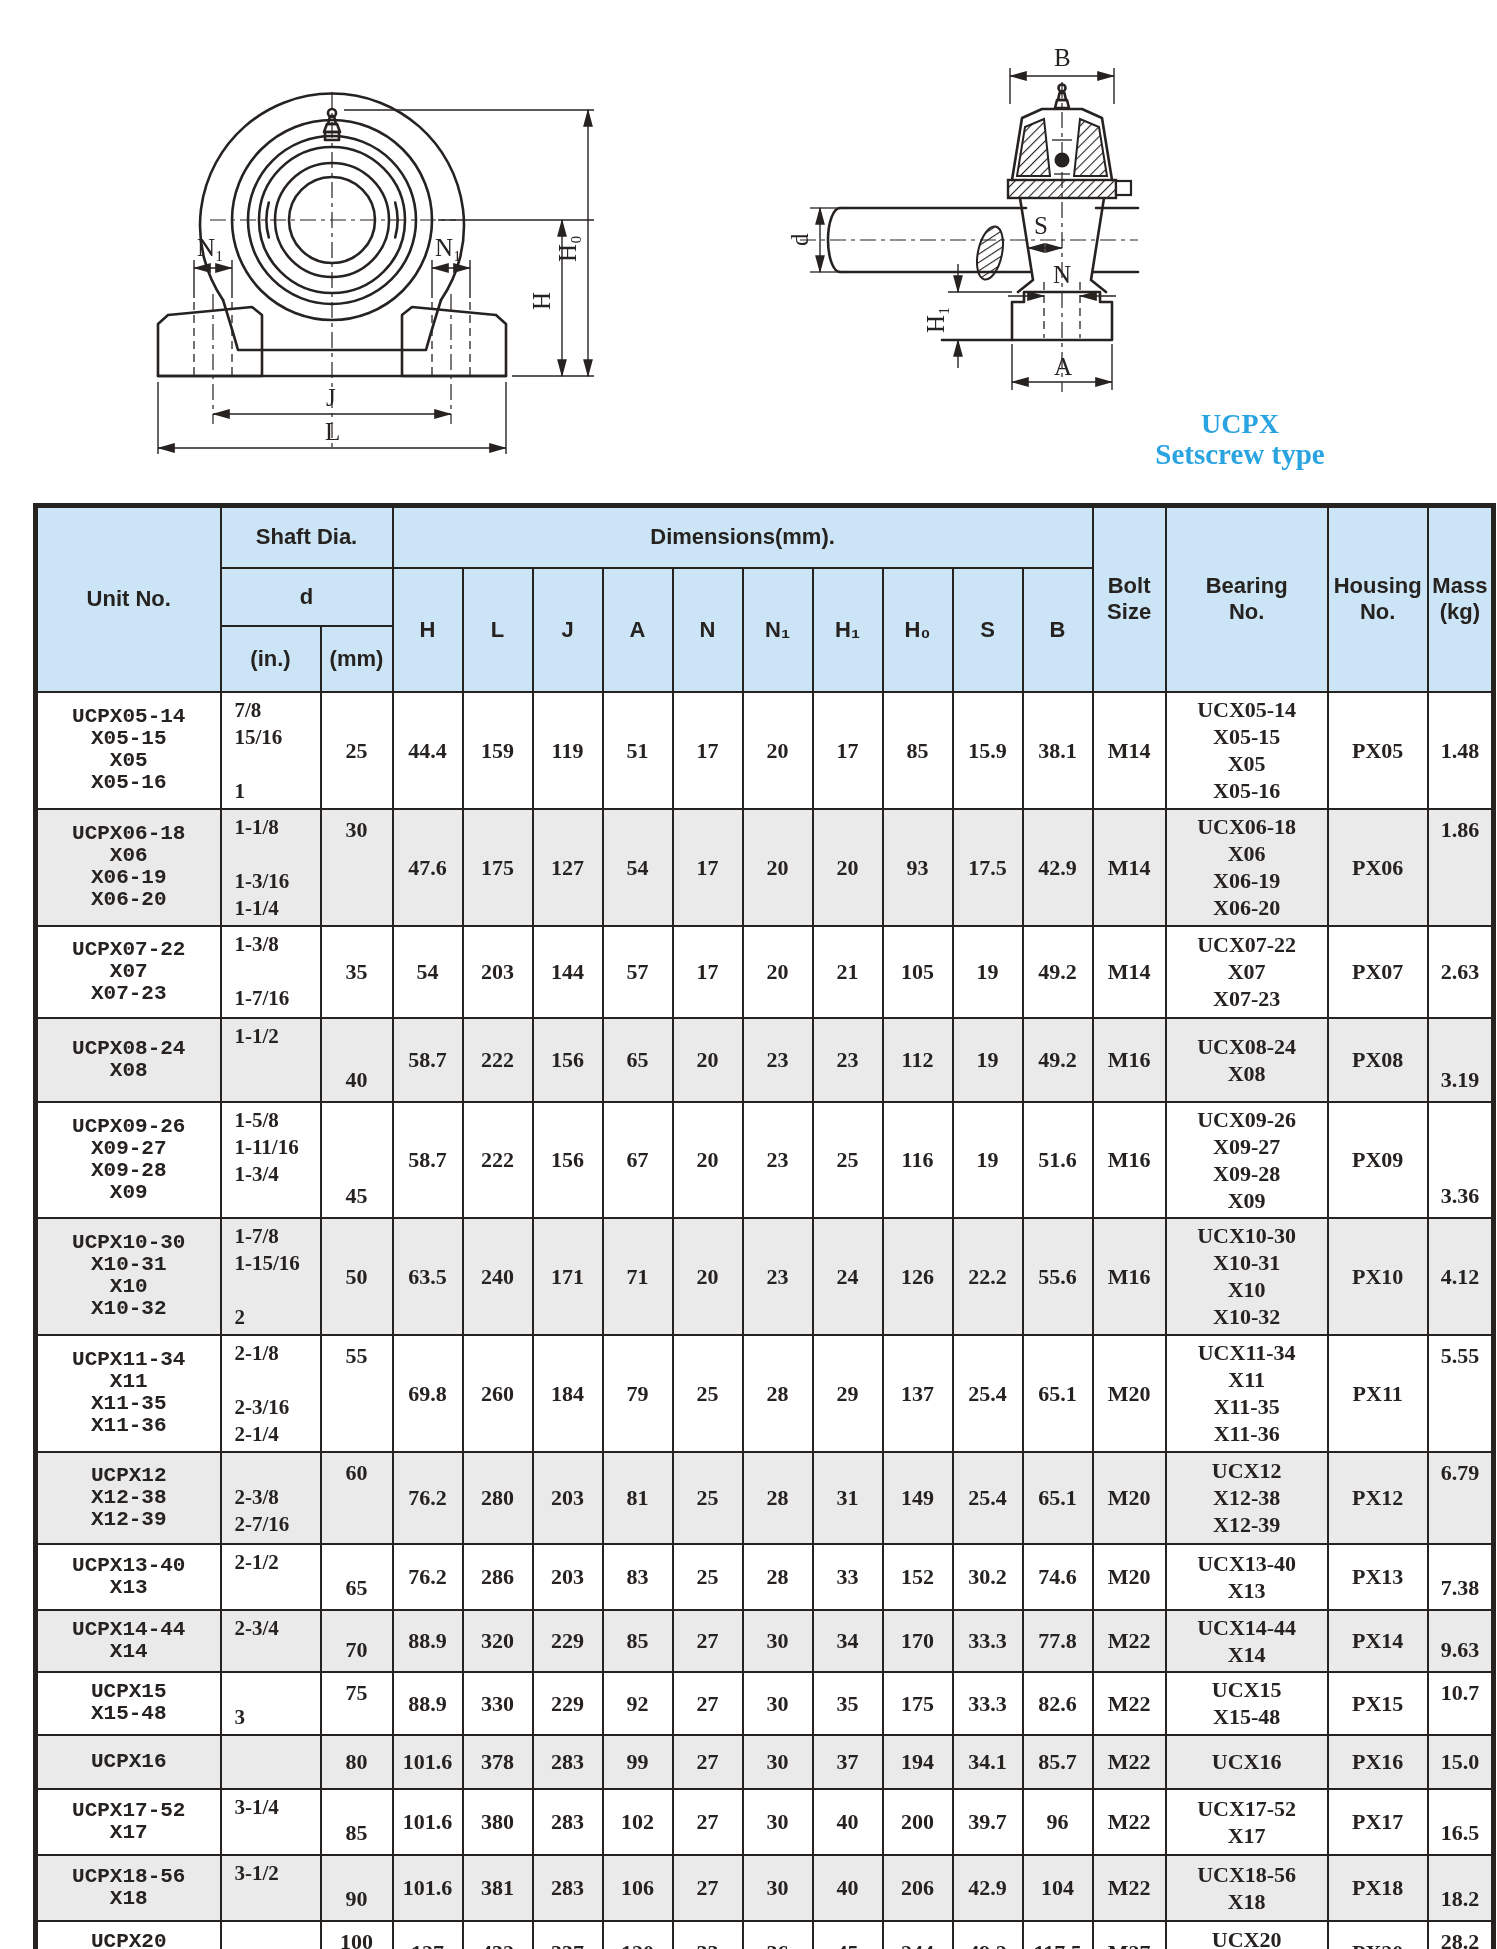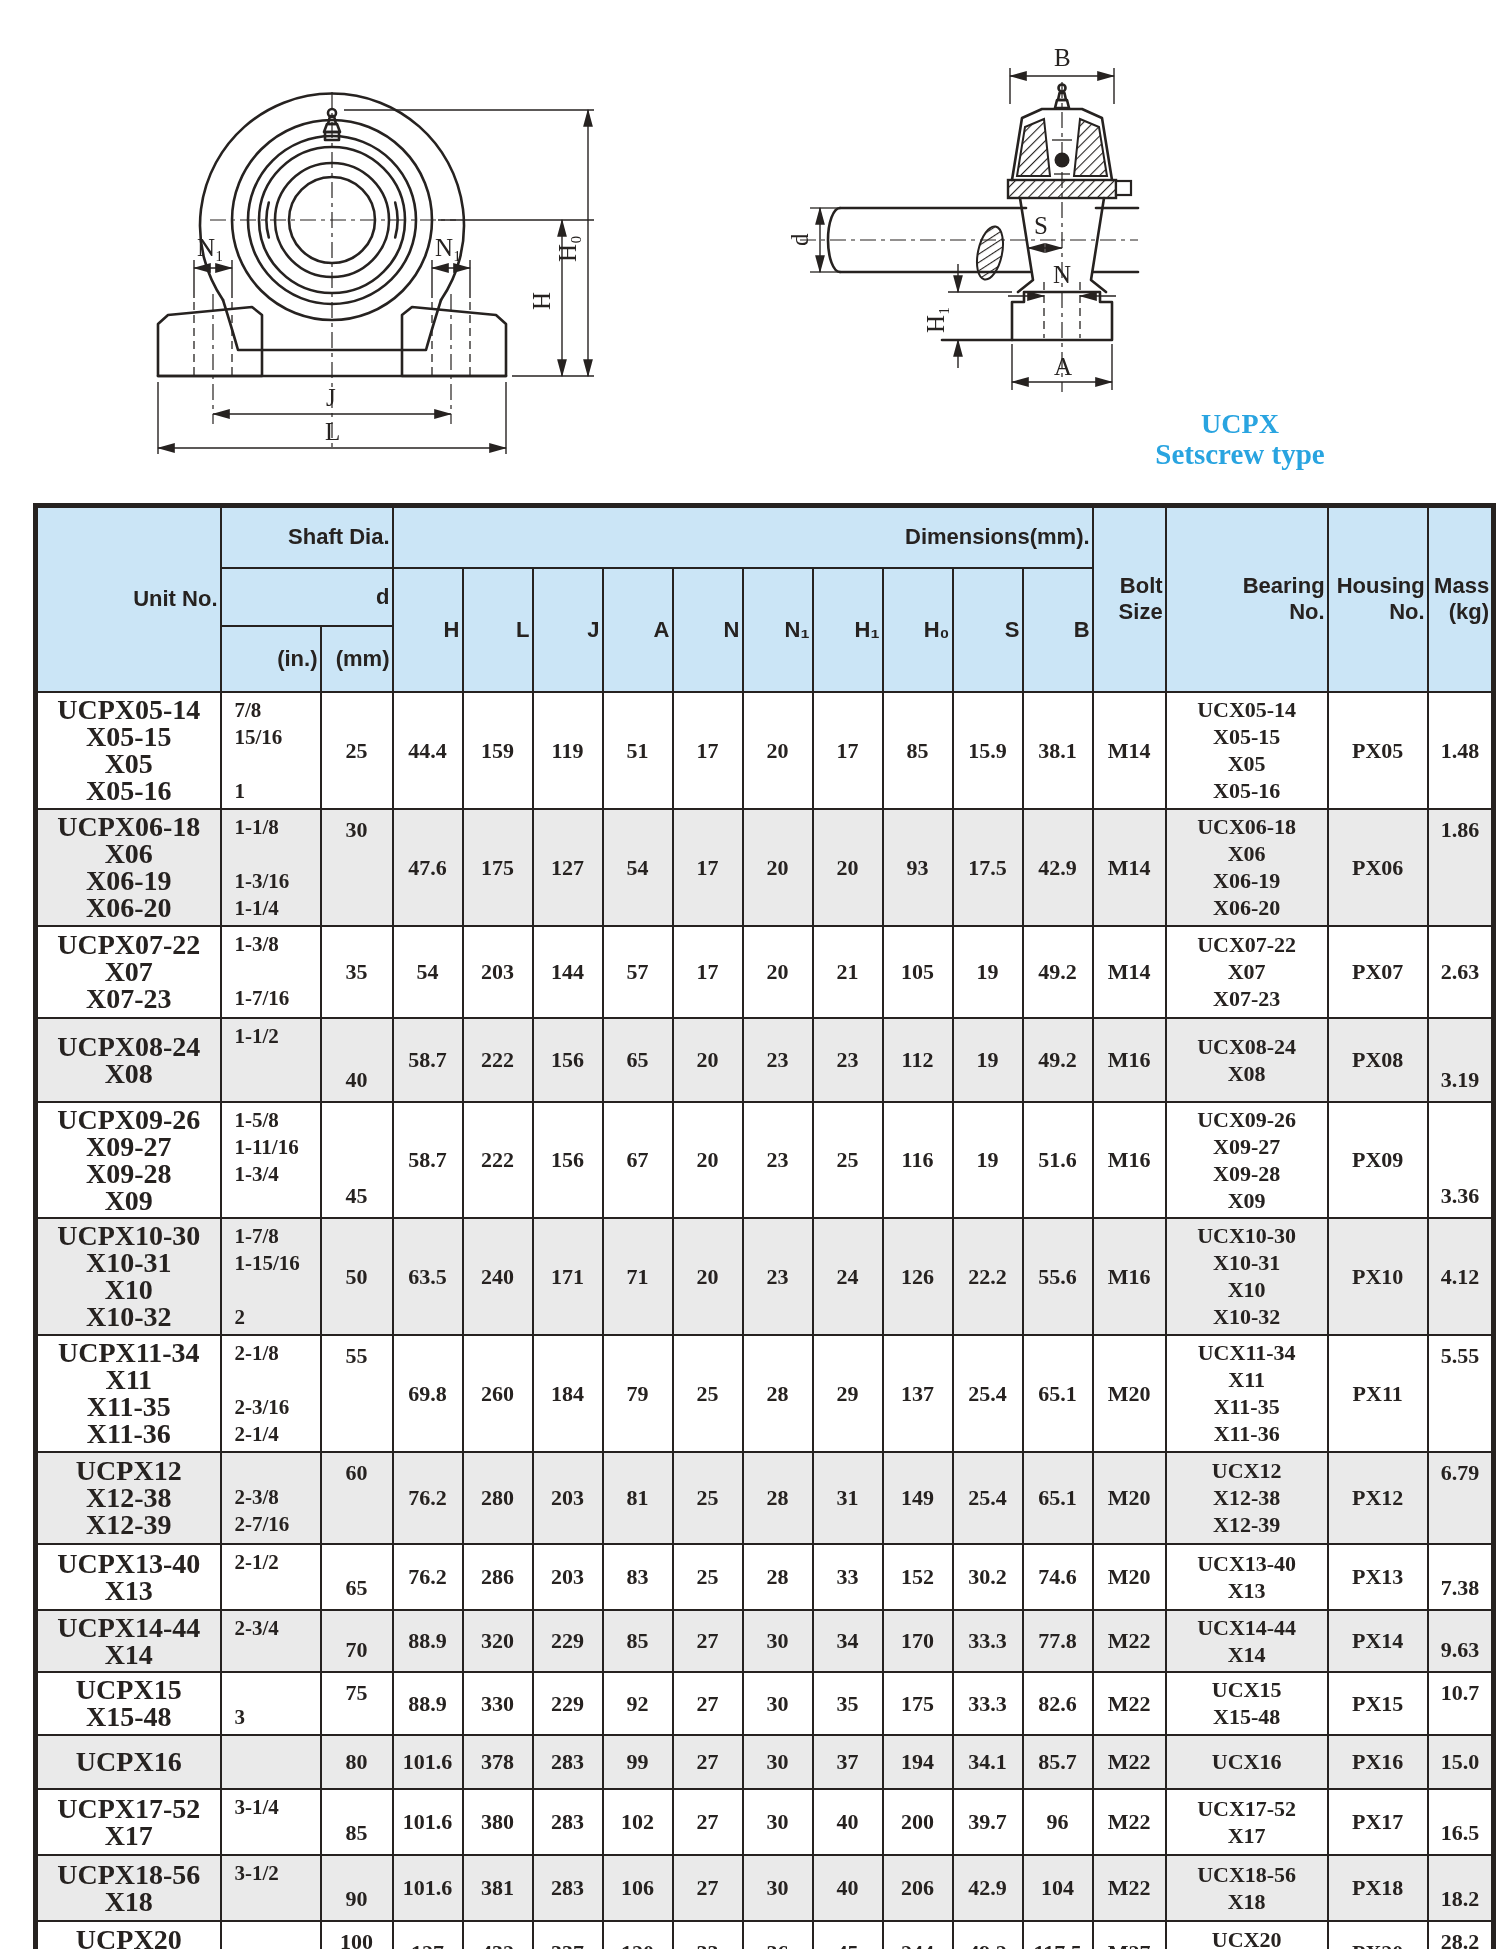--- a/index.html
+++ b/index.html
@@ -28,32 +28,32 @@
   .branding .l2{font-size:29px;}
   
   table.spec{
     position:absolute;left:33px;top:503px;width:1432px;
     border-collapse:collapse;table-layout:fixed;
     border:5px solid #262220;
   }
   .spec th,.spec td{border:2.5px solid #262220;overflow:hidden;}
   .spec thead th{
     background:#cbe5f6;font-weight:bold;font-size:22px;padding:1px 2px;
-    font-family:"Liberation Sans","DejaVu Sans",sans-serif;text-align:right;vertical-align:middle;
+    font-family:"Liberation Sans","DejaVu Sans",sans-serif;text-align:center;vertical-align:middle;
   }
   .spec thead tr:nth-child(1){height:62px;}
   .spec thead tr:nth-child(2){height:58px;}
   .spec thead tr:nth-child(3){height:66px;}
   .spec td{
     font-family:"Liberation Serif","DejaVu Serif",serif;font-weight:bold;
     font-size:22px;line-height:27px;text-align:center;vertical-align:middle;padding:3px 2px;
     background:#ffffff;
   }
   .spec td.unit{
-    font-family:Liberation Serif, serif;font-size:28px;line-height:27px;
+    font-family:Liberation Mono, monospace;font-size:21px;line-height:22px;
   }
   .spec td.din{text-align:left;padding-left:13px;vertical-align:top;padding-top:4px;font-size:21px;}
   .spec td.vtop{vertical-align:top;padding-top:6px;}
   .spec td.vbot{vertical-align:bottom;padding-bottom:8px;}
   .spec tr.shade td{background:#eaeaea;}
 </style>
 </head>
 <body>
 
 <svg id="front-view" class="drawing" width="514" height="418" viewBox="0 0 514 418">

